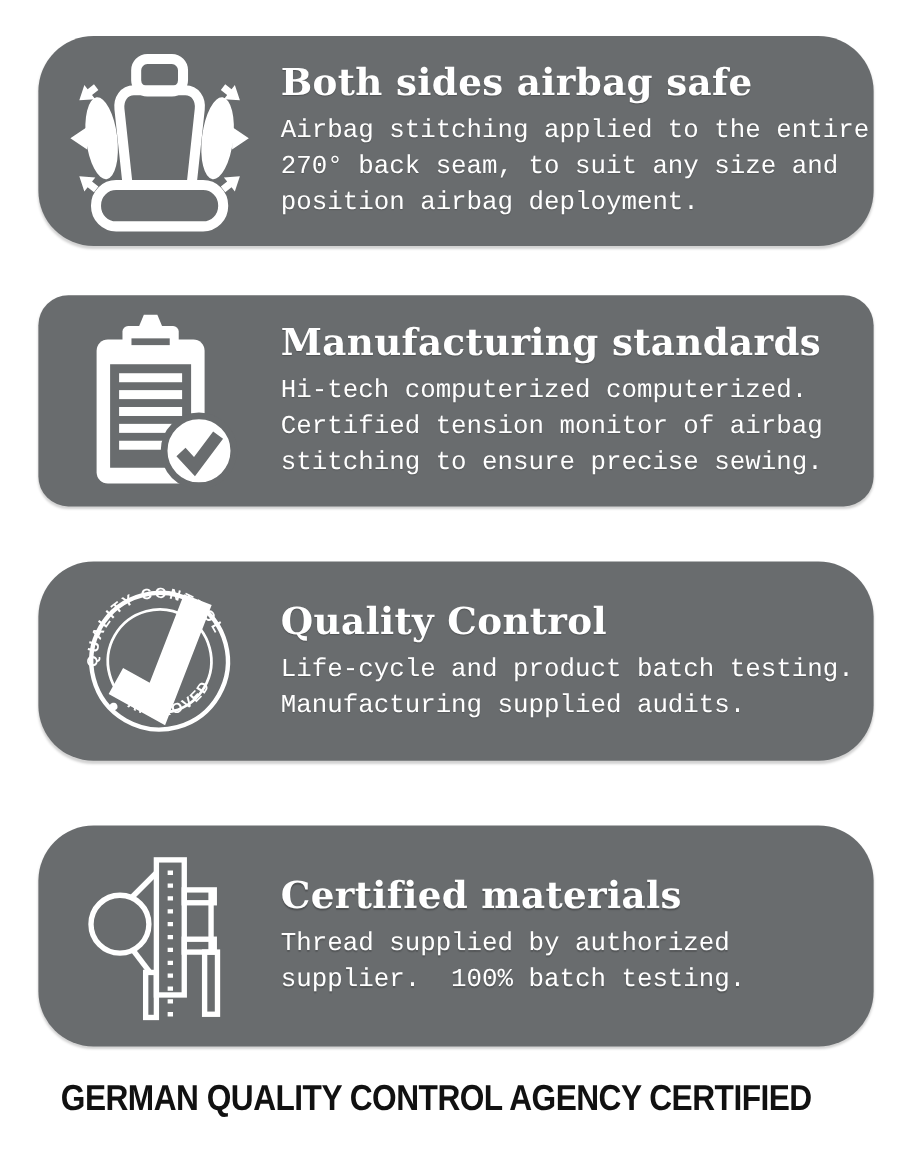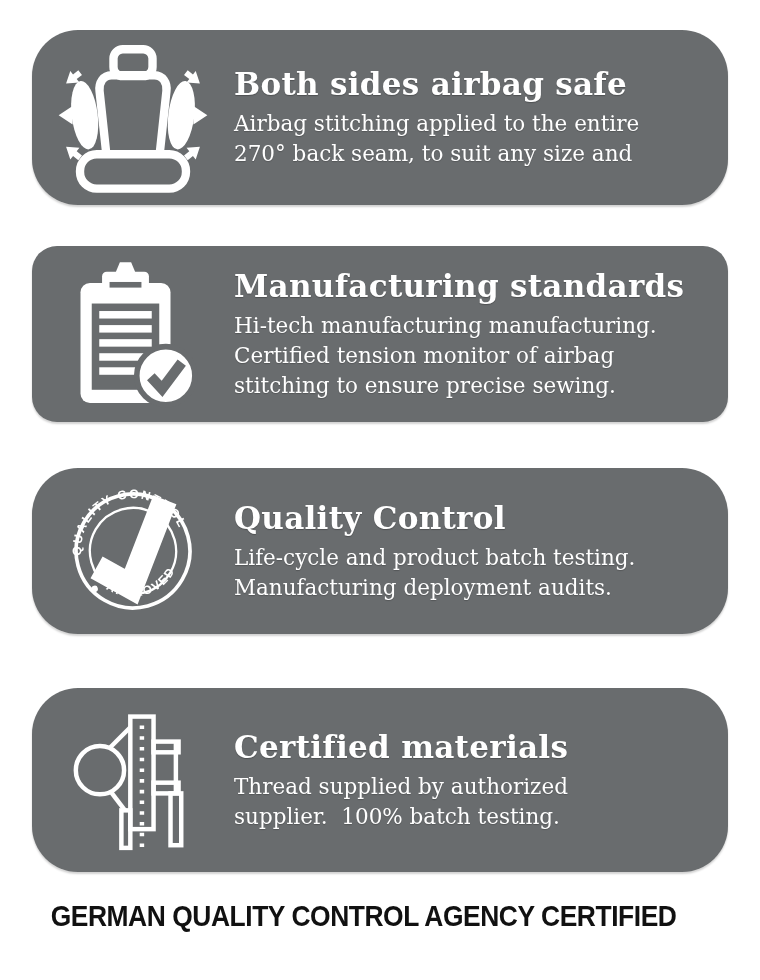--- a/index.html
+++ b/index.html
@@ -36,20 +36,21 @@
   .card-title{
     margin:0 0 7px 0;
     font-size:31px;font-weight:bold;color:var(--card-text);
     letter-spacing:0.3px;white-space:pre;
     text-shadow:0 1px 1px rgba(0,0,0,0.25);
   }
   .card-line{
     margin:0;font-size:21.5px;color:var(--card-text);
     line-height:30px;white-space:pre;
     text-shadow:0 1px 1px rgba(0,0,0,0.2);
+    font-family:Liberation Mono, monospace;
   }
   .footer{
     position:absolute;top:899px;left:0;width:728px;
     text-align:center;
   }
   .footer-text{
     display:inline-block;
     font-family:"Liberation Sans", sans-serif;
     font-weight:bold;font-size:30px;
     letter-spacing:-0.5px;white-space:nowrap;
@@ -85,20 +86,21 @@
         <use href="#arr" transform="translate(165,77) scale(-1,1)"></use>
         <use href="#arr" transform="translate(157,43) scale(-1,1) rotate(-38) scale(0.8)"></use>
         <use href="#arr" transform="translate(157,111) scale(-1,1) rotate(38) scale(0.8)"></use>
       </g>
     </svg>
   </div>
   <div class="text-box">
     <h2 class="card-title">Both sides airbag safe</h2>
     <p class="card-line">Airbag stitching applied to the entire</p>
     <p class="card-line">270° back seam, to suit any size and</p>
+    <p class="card-line">position airbag deployment.</p>
   </div>
 </section>
 
 <section class="card card-2">
   <div class="icon-box">
     <svg width="150" height="158" viewBox="0 0 160 165">
       <rect x="24" y="28" width="96" height="128" rx="10" fill="var(--icon-color)"></rect>
       <path d="M61,18 L83,18 L78,6 L66,6 Z" fill="var(--icon-color)"></path>
       <rect x="47" y="16" width="50" height="22" rx="5" fill="var(--icon-color)"></rect>
       <rect x="55" y="27" width="34" height="6" fill="var(--card-background)"></rect>
@@ -107,21 +109,21 @@
       <rect x="44" y="73" width="56" height="8" fill="var(--icon-color)"></rect>
       <rect x="44" y="88" width="56" height="8" fill="var(--icon-color)"></rect>
       <rect x="44" y="103" width="56" height="8" fill="var(--icon-color)"></rect>
       <rect x="44" y="118" width="56" height="8" fill="var(--icon-color)"></rect>
       <circle cx="115" cy="127" r="31" fill="var(--icon-color)" stroke="var(--card-background)" stroke-width="6"></circle>
       <path d="M99,128 L111,141 L132,113" stroke="var(--card-background)" stroke-width="11" fill="none" stroke-linejoin="miter"></path>
     </svg>
   </div>
   <div class="text-box">
     <h2 class="card-title">Manufacturing standards</h2>
-    <p class="card-line">Hi-tech manufacturing manufacturing.</p>
+    <p class="card-line">Hi-tech computerized computerized.</p>
     <p class="card-line">Certified tension monitor of airbag</p>
     <p class="card-line">stitching to ensure precise sewing.</p>
   </div>
 </section>
 
 <section class="card card-3">
   <div class="icon-box">
     <svg width="156" height="156" viewBox="0 0 170 170">
       <defs>
         <path id="stampTop" d="M30,94 A56,56 0 1 1 140,94" fill="none"></path>
@@ -137,21 +139,21 @@
           <textPath href="#stampBottom" startOffset="50%" text-anchor="middle">APPROVED</textPath>
         </text>
         <circle cx="34" cy="114" r="3.5" fill="var(--icon-color)"></circle>
         <path d="M42,92 L73,122 L133,40" stroke="var(--icon-color)" stroke-width="27" fill="none" stroke-linejoin="miter"></path>
       </g>
     </svg>
   </div>
   <div class="text-box">
     <h2 class="card-title">Quality Control</h2>
     <p class="card-line">Life-cycle and product batch testing.</p>
-    <p class="card-line">Manufacturing deployment audits.</p>
+    <p class="card-line">Manufacturing supplied audits.</p>
   </div>
 </section>
 
 <section class="card card-4">
   <div class="icon-box">
     <svg width="134" height="156" viewBox="0 0 150 170">
       <g stroke="var(--icon-color)" stroke-width="5" fill="none">
         <circle cx="38" cy="74" r="27"></circle>
         <rect x="72" y="14" width="26" height="126"></rect>
         <line x1="85" y1="24" x2="85" y2="162" stroke-dasharray="4 8"></line>

